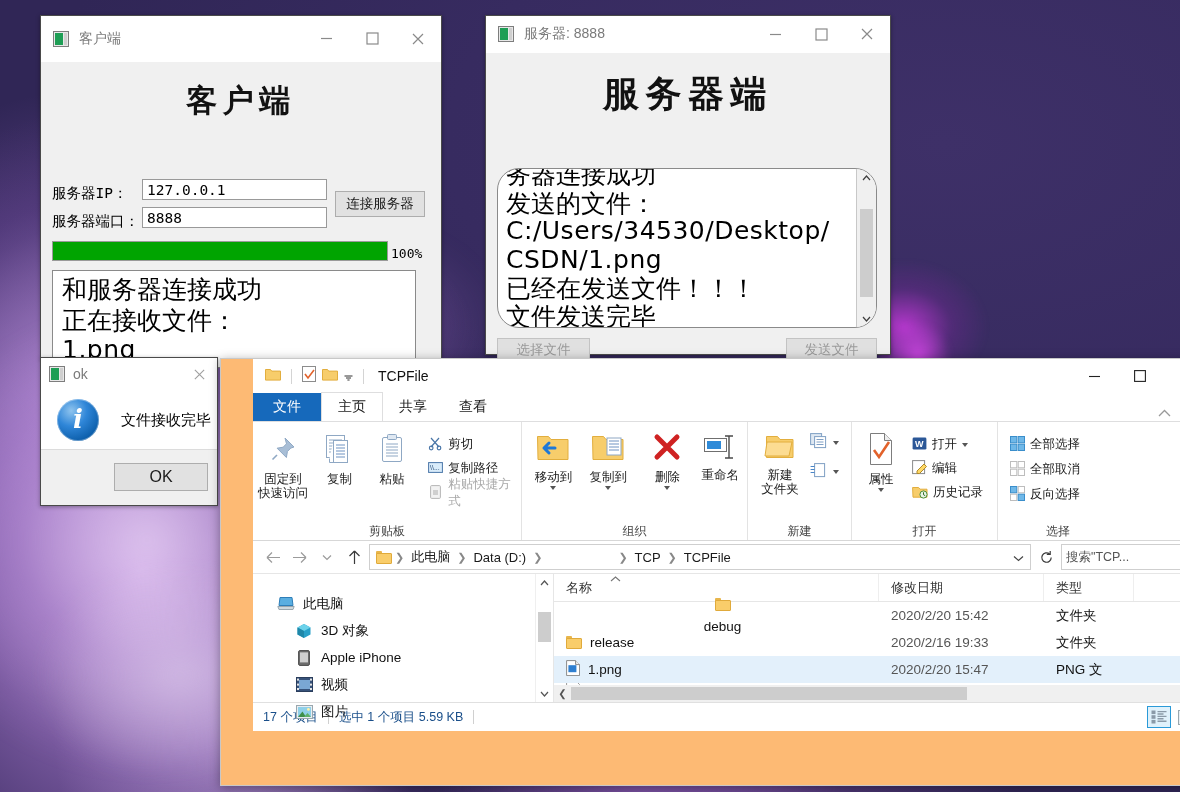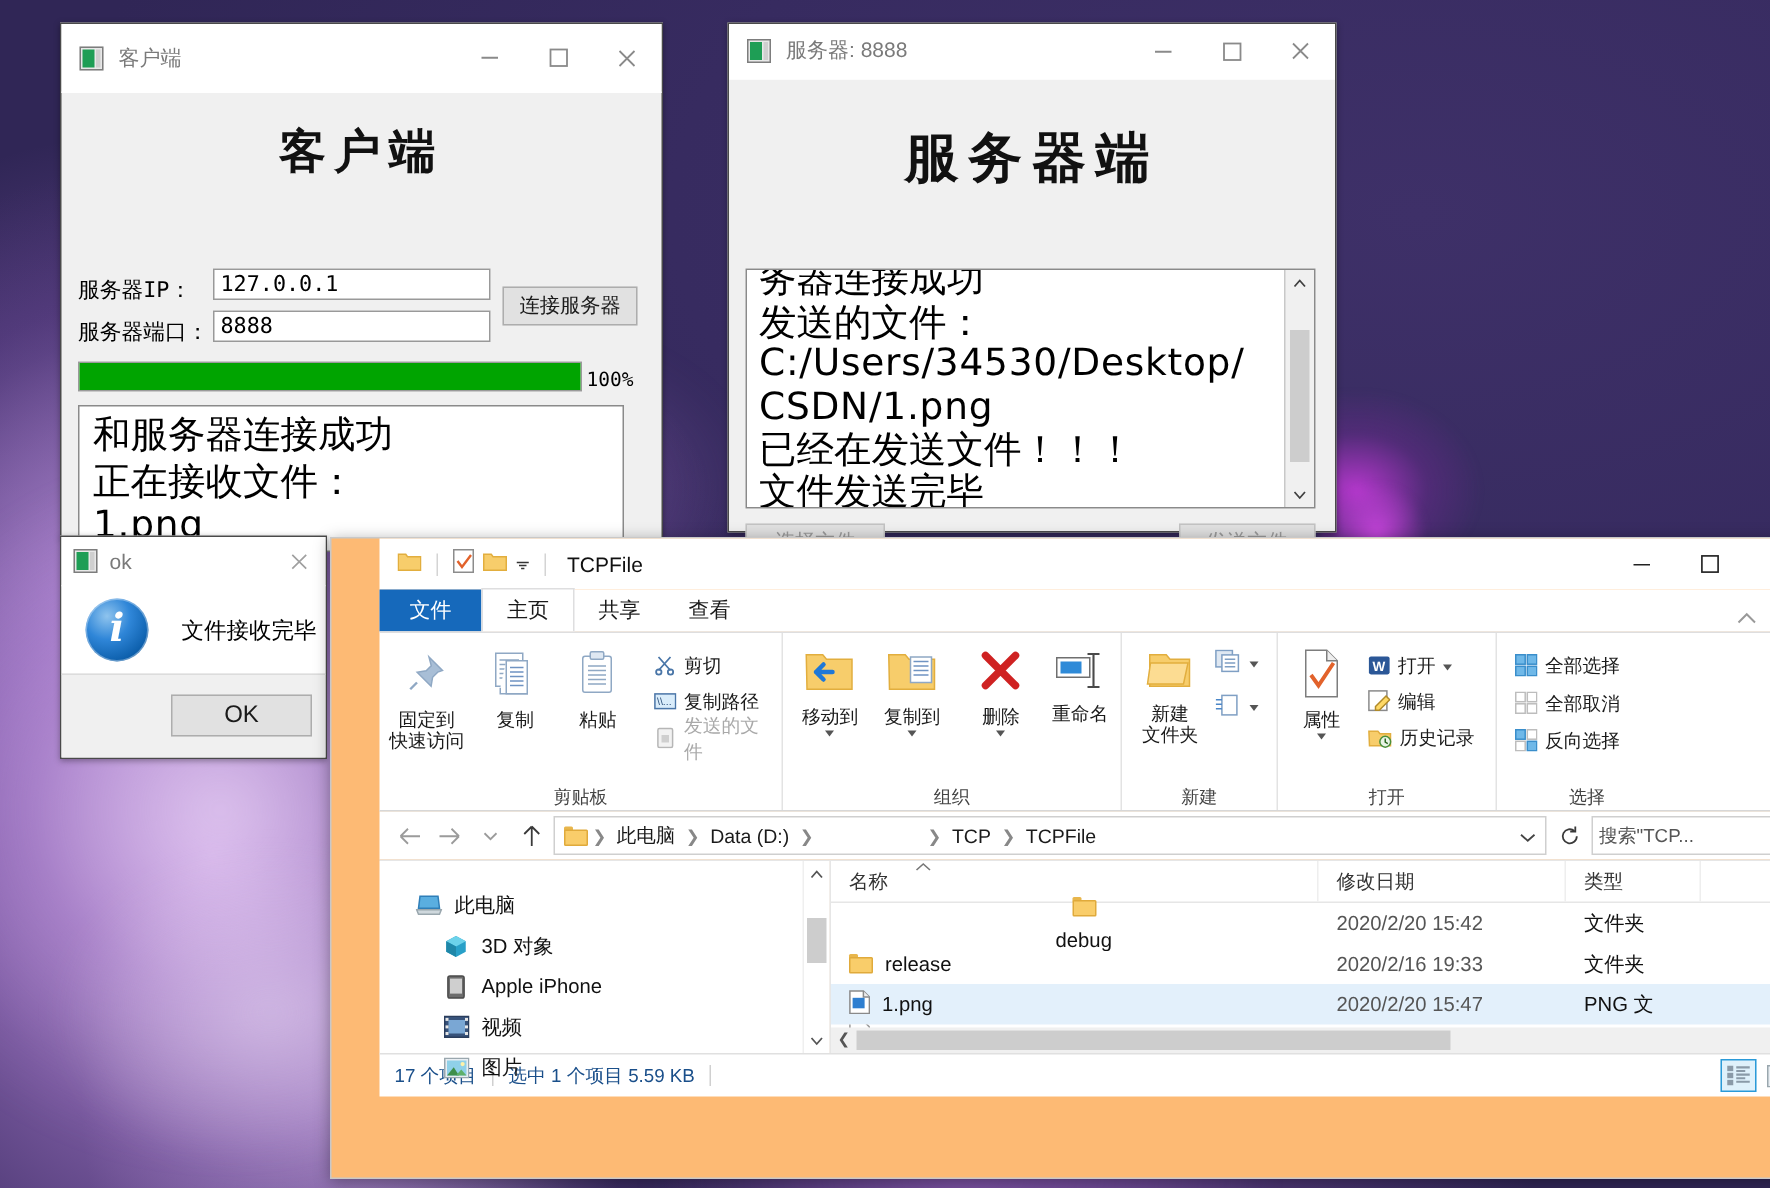--- a/index.html
+++ b/index.html
@@ -240,23 +240,23 @@
           </svg>
       </div>
       <div class="qt-btn">
         <svg width="14" height="14" viewBox="0 0 14 14">
             <path d="M2 2l10 10M12 2L2 12" stroke="#8a8a8a" stroke-width="1.2"></path>
           </svg>
       </div>
     </div>
   </div>
   <div class="qt-body" style="height:301px;">
-    <div class="cn-head" style="font-size:36px;margin-top:28px;">服务器端</div>
-
-    <div class="qt-textarea" style="position:absolute;left:11px;top:98px;width:380px;height:160px;">
+    <div class="cn-head" style="font-size:36px;margin-top:17px;">服务器端</div>
+
+    <div class="qt-textarea" style="position:absolute;left:11px;top:98px;width:380px;height:160px;border-radius:22px;">
       <div class="ta-line" style="position:absolute;left:8px;top:-11px;">务器连接成功</div>
       <div class="ta-line" style="position:absolute;left:8px;top:18px;">发送的文件：</div>
       <div class="ta-mono" style="position:absolute;left:8px;top:47px;">C:/Users/34530/Desktop/</div>
       <div class="ta-mono" style="position:absolute;left:8px;top:76px;">CSDN/1.png</div>
       <div class="ta-line" style="position:absolute;left:8px;top:103px;">已经在发送文件！！！</div>
       <div class="ta-line" style="position:absolute;left:8px;top:131px;">文件发送完毕</div>
       <div class="qsb">
         <div class="qsb-arrow">
           <svg width="9" height="6" viewBox="0 0 9 6">
               <path d="M1 5L4.5 1 8 5" fill="none" stroke="#404040" stroke-width="1.2"></path>
@@ -426,21 +426,21 @@
             </span>
             <span>复制路径</span>
           </div>
           <div class="smallbtn dim">
             <span>
               <svg width="15" height="15" viewBox="0 0 15 15">
                   <rect x="2.6" y="1.6" width="9.8" height="12.8" rx="1" fill="#f2f2f2" stroke="#b6b6b6"></rect>
                   <path d="M5 6h5v5H5z" fill="#cfcfcf"></path>
                 </svg>
             </span>
-            <span>发送的文件</span>
+            <span>粘贴快捷方式</span>
           </div>
         </div>
       </div>
       <div class="rgroup-name">剪贴板</div>
     </div>
 
     <div class="rgroup" style="width:225px;">
       <div class="rgroup-items" style="padding-left:4px;">
         <div class="bigbtn" style="width:55px;">
           <span>

